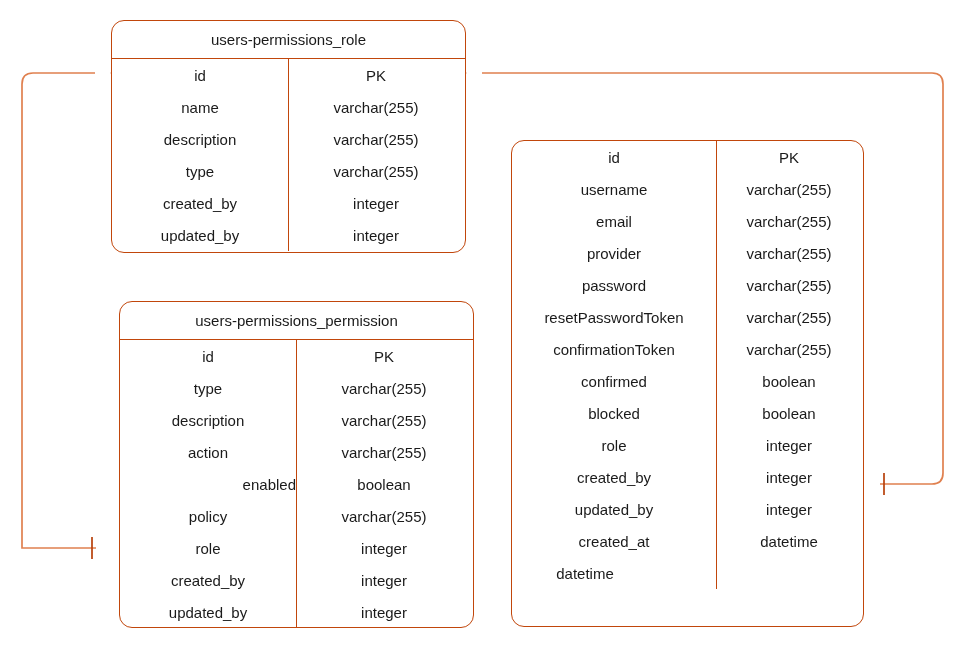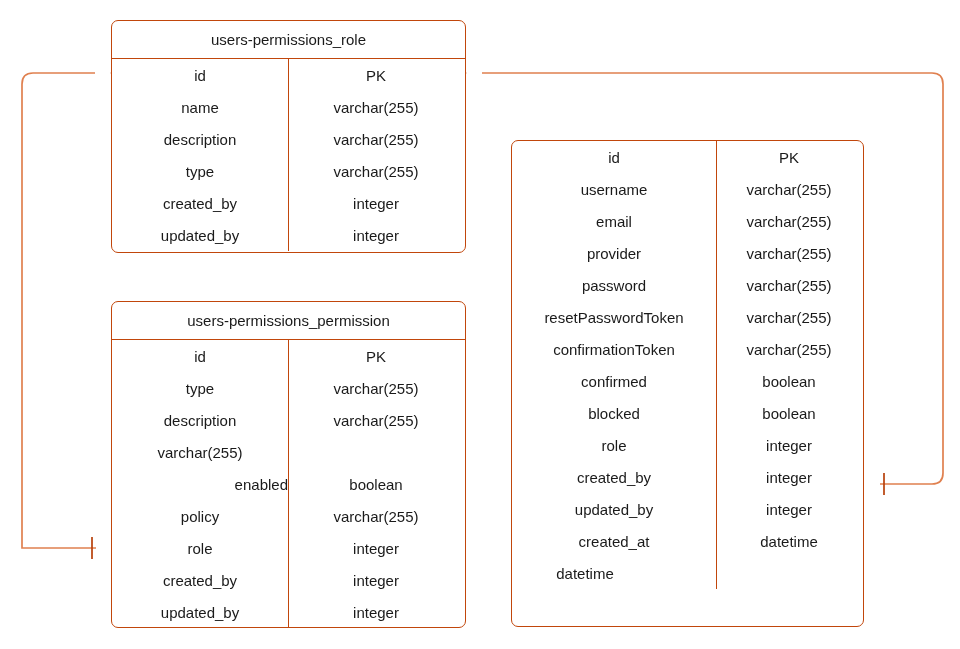--- a/index.html
+++ b/index.html
@@ -22,21 +22,21 @@
     left: 0;
     top: 0;
     width: 960px;
     height: 649px;
     pointer-events: none;
   }
   .er-table {
     position: absolute;
     box-sizing: border-box;
     border: 1.6px solid #C1460B;
-    border-radius: 7px;
+    border-radius: 13px;
     background: #ffffff;
     overflow: hidden;
   }
   .er-title {
     height: 37px;
     line-height: 37px;
     text-align: center;
     font-size: 15px;
     color: #1a1a1a;
     border-bottom: 1.6px solid #C1460B;
@@ -112,37 +112,38 @@
         <div class="er-row">
           <div class="er-field" style="width: 176px;">created_by</div>
           <div class="er-type" style="width: 176px;">integer</div>
         </div>
         <div class="er-row">
           <div class="er-field" style="width: 176px;">updated_by</div>
           <div class="er-type" style="width: 176px;">integer</div>
         </div>
       </div>
     </div>
-    <div class="er-table" style="left: 111px; top: 301px; width: 355px; height: 327px;">
+    <div class="er-table" style="left: 119px; top: 301px; width: 355px; height: 327px;">
       <div class="er-title">users-permissions_permission</div>
       <div class="er-body">
         <div class="er-divider" style="left: 176px;"></div>
         <div class="er-row">
           <div class="er-field" style="width: 176px;">id</div>
           <div class="er-type" style="width: 176px;">PK</div>
         </div>
         <div class="er-row">
           <div class="er-field" style="width: 176px;">type</div>
           <div class="er-type" style="width: 176px;">varchar(255)</div>
         </div>
         <div class="er-row">
           <div class="er-field" style="width: 176px;">description</div>
           <div class="er-type" style="width: 176px;">varchar(255)</div>
         </div>
         <div class="er-row">
+          <div class="er-field" style="width: 176px;">action</div>
           <div class="er-type" style="width: 176px;">varchar(255)</div>
         </div>
         <div class="er-row">
           <div class="er-field" style="width: 176px; text-align: right;">enabled</div>
           <div class="er-type" style="width: 176px;">boolean</div>
         </div>
         <div class="er-row">
           <div class="er-field" style="width: 176px;">policy</div>
           <div class="er-type" style="width: 176px;">varchar(255)</div>
         </div>

